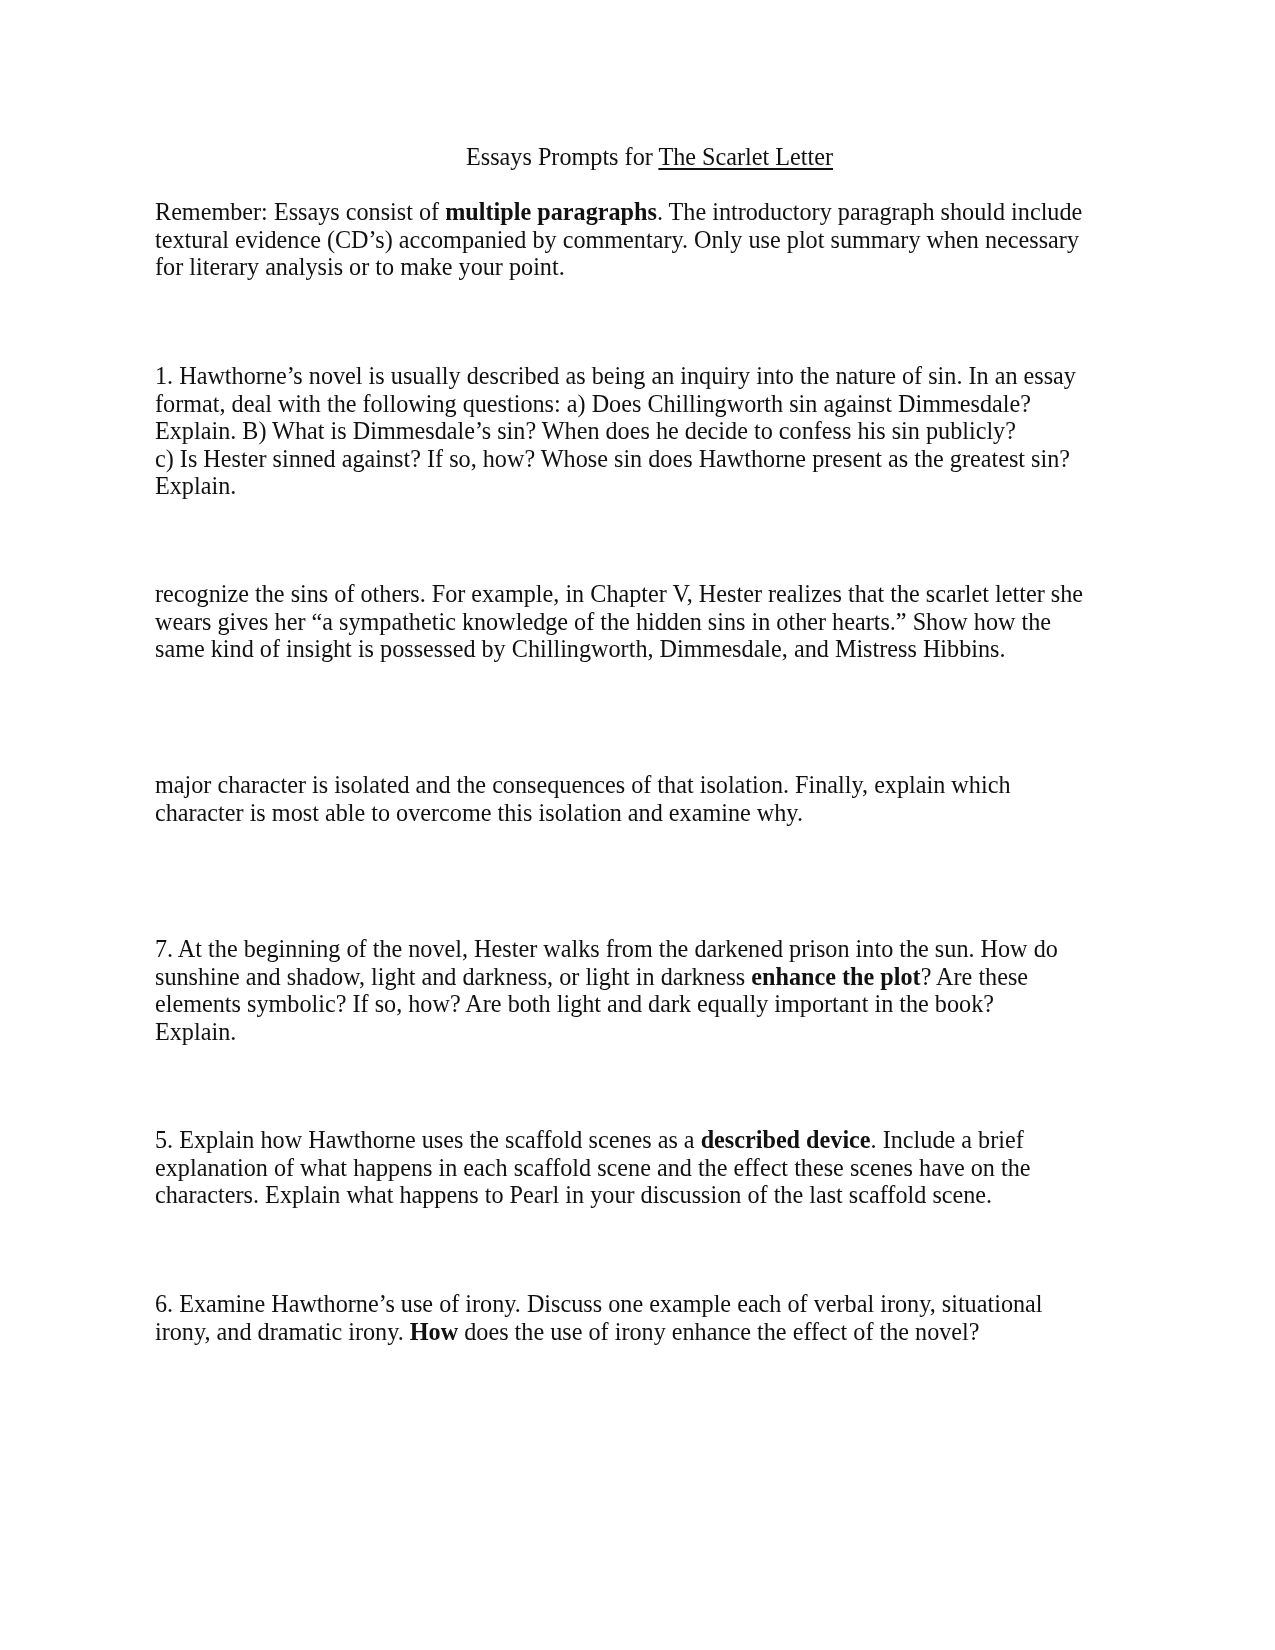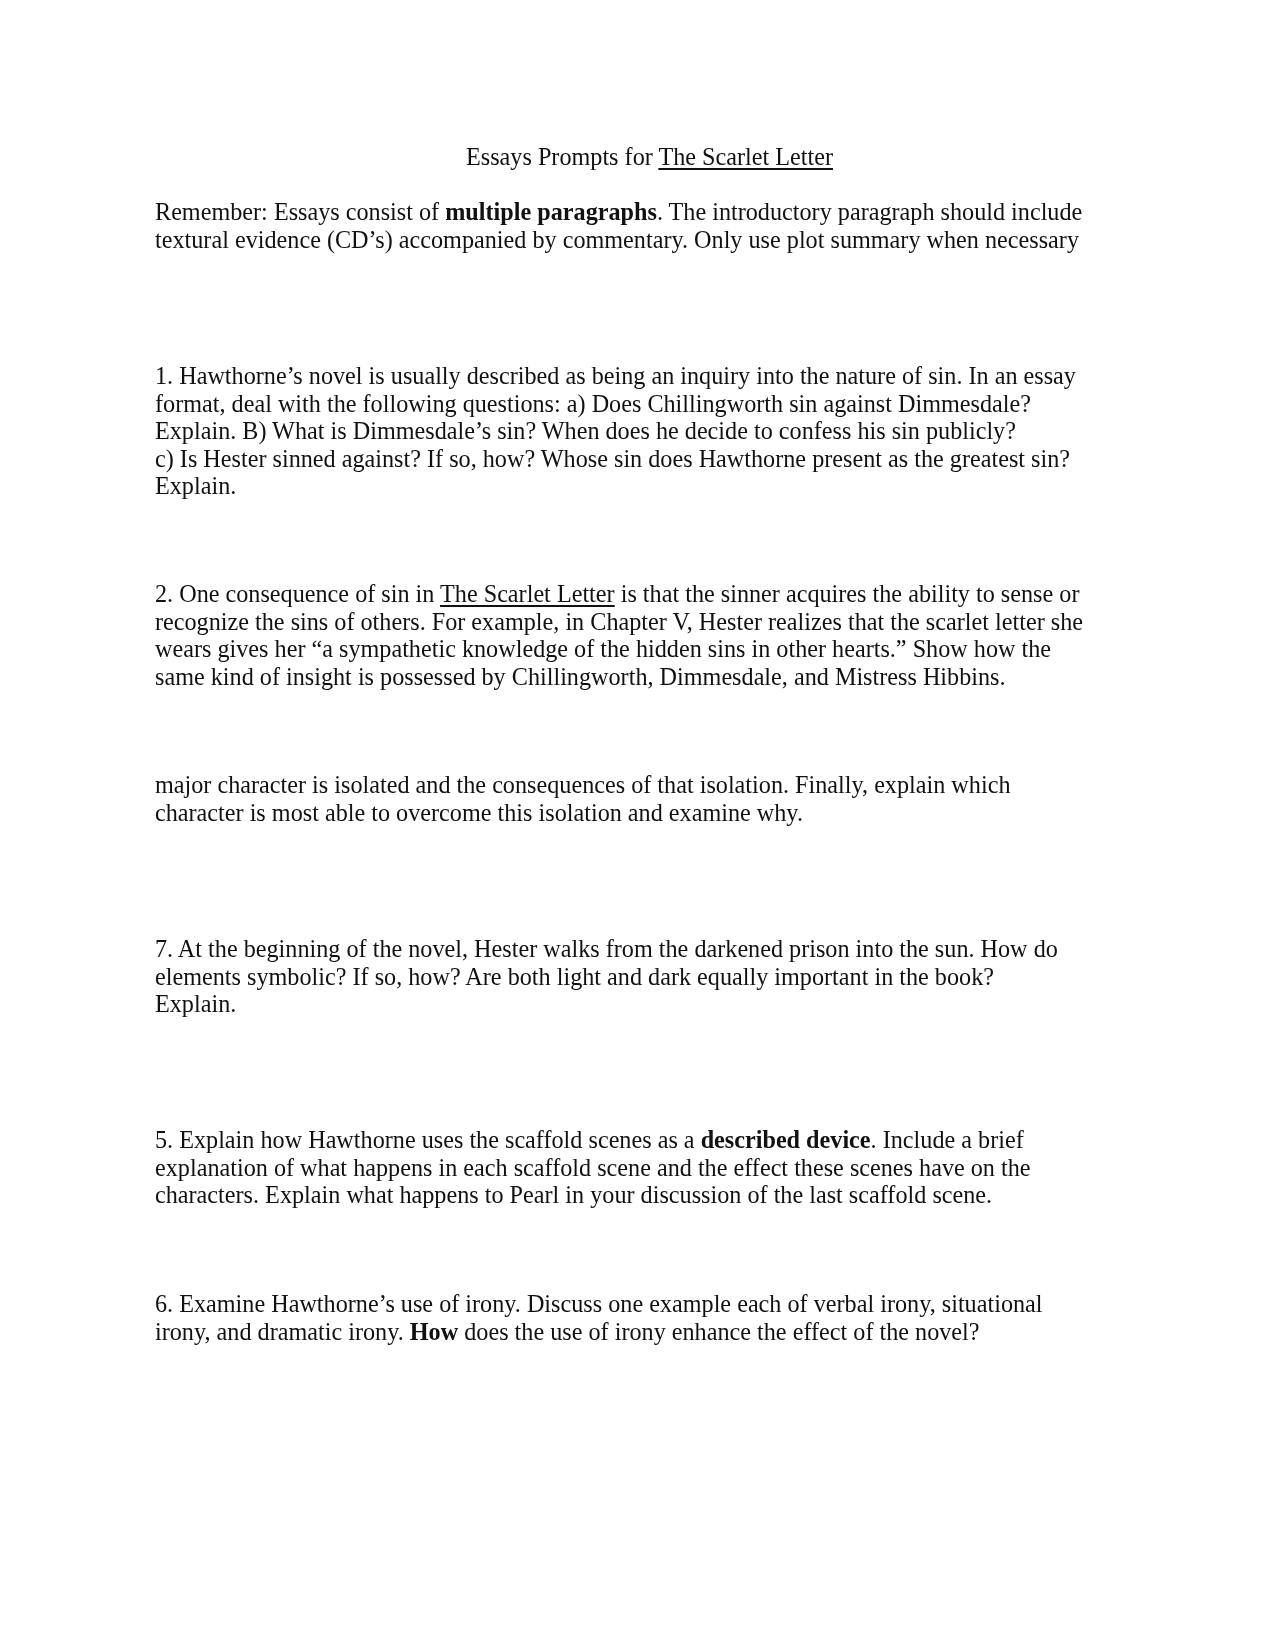--- a/index.html
+++ b/index.html
@@ -25,44 +25,45 @@
 
 <div class="page">
 
   <div class="title">
     <span>Essays Prompts for </span><span class="u">The Scarlet Letter</span>
   </div>
 
   <div class="para" style="top:198px;">
     <span class="line"><span>Remember:  Essays consist of </span><span class="b">multiple paragraphs</span><span>.  The introductory paragraph should include</span></span>
     <span class="line">textural evidence (CD’s) accompanied by commentary.  Only use plot summary when necessary</span>
+    <span class="line">for literary analysis or to make your point.</span>
   </div>
 
   <div class="para" style="top:362px;">
     <span class="line">1.  Hawthorne’s novel is usually described as being an inquiry into the nature of sin.  In an essay</span>
     <span class="line">format, deal with the following questions:  a)  Does Chillingworth sin against Dimmesdale?</span>
     <span class="line">Explain.  B)  What is Dimmesdale’s sin?  When does he decide to confess his sin publicly?</span>
     <span class="line">c)  Is Hester sinned against?  If so, how?  Whose sin does Hawthorne present as the greatest sin?</span>
     <span class="line">Explain.</span>
   </div>
 
   <div class="para" style="top:580px;">
-    <span class="line"><span>2. One consequence of sin in </span><span class="u">The Scarlet Letter</span><span> is that the sinner acquires the ability to sense or</span></span>
     <span class="line">recognize the sins of others.  For example, in Chapter V, Hester realizes that the scarlet letter she</span>
     <span class="line">wears gives her “a sympathetic knowledge of the hidden sins in other hearts.”  Show how the</span>
     <span class="line">same kind of insight is possessed by Chillingworth, Dimmesdale, and Mistress Hibbins.</span>
   </div>
 
   <div class="para" style="top:771px;">
     <span class="line">major character is isolated and the consequences of that isolation.  Finally, explain which</span>
     <span class="line">character is most able to overcome this isolation and examine why.</span>
   </div>
 
   <div class="para" style="top:935px;">
     <span class="line">7.  At the beginning of the novel, Hester walks from the darkened prison into the sun.  How do</span>
+    <span class="line"><span>sunshine and shadow, light and darkness, or light in darkness </span><span class="b">enhance the plot</span><span>?  Are these</span></span>
     <span class="line">elements symbolic?  If so, how?  Are both light and dark equally important in the book?</span>
     <span class="line">Explain.</span>
   </div>
 
   <div class="para" style="top:1126px;">
     <span class="line"><span>5. Explain how Hawthorne uses the scaffold scenes as a </span><span class="b">described device</span><span>.  Include a brief</span></span>
     <span class="line">explanation of what happens in each scaffold scene and the effect these scenes have on the</span>
     <span class="line">characters.  Explain what happens to Pearl in your discussion of the last scaffold scene.</span>
   </div>
 

